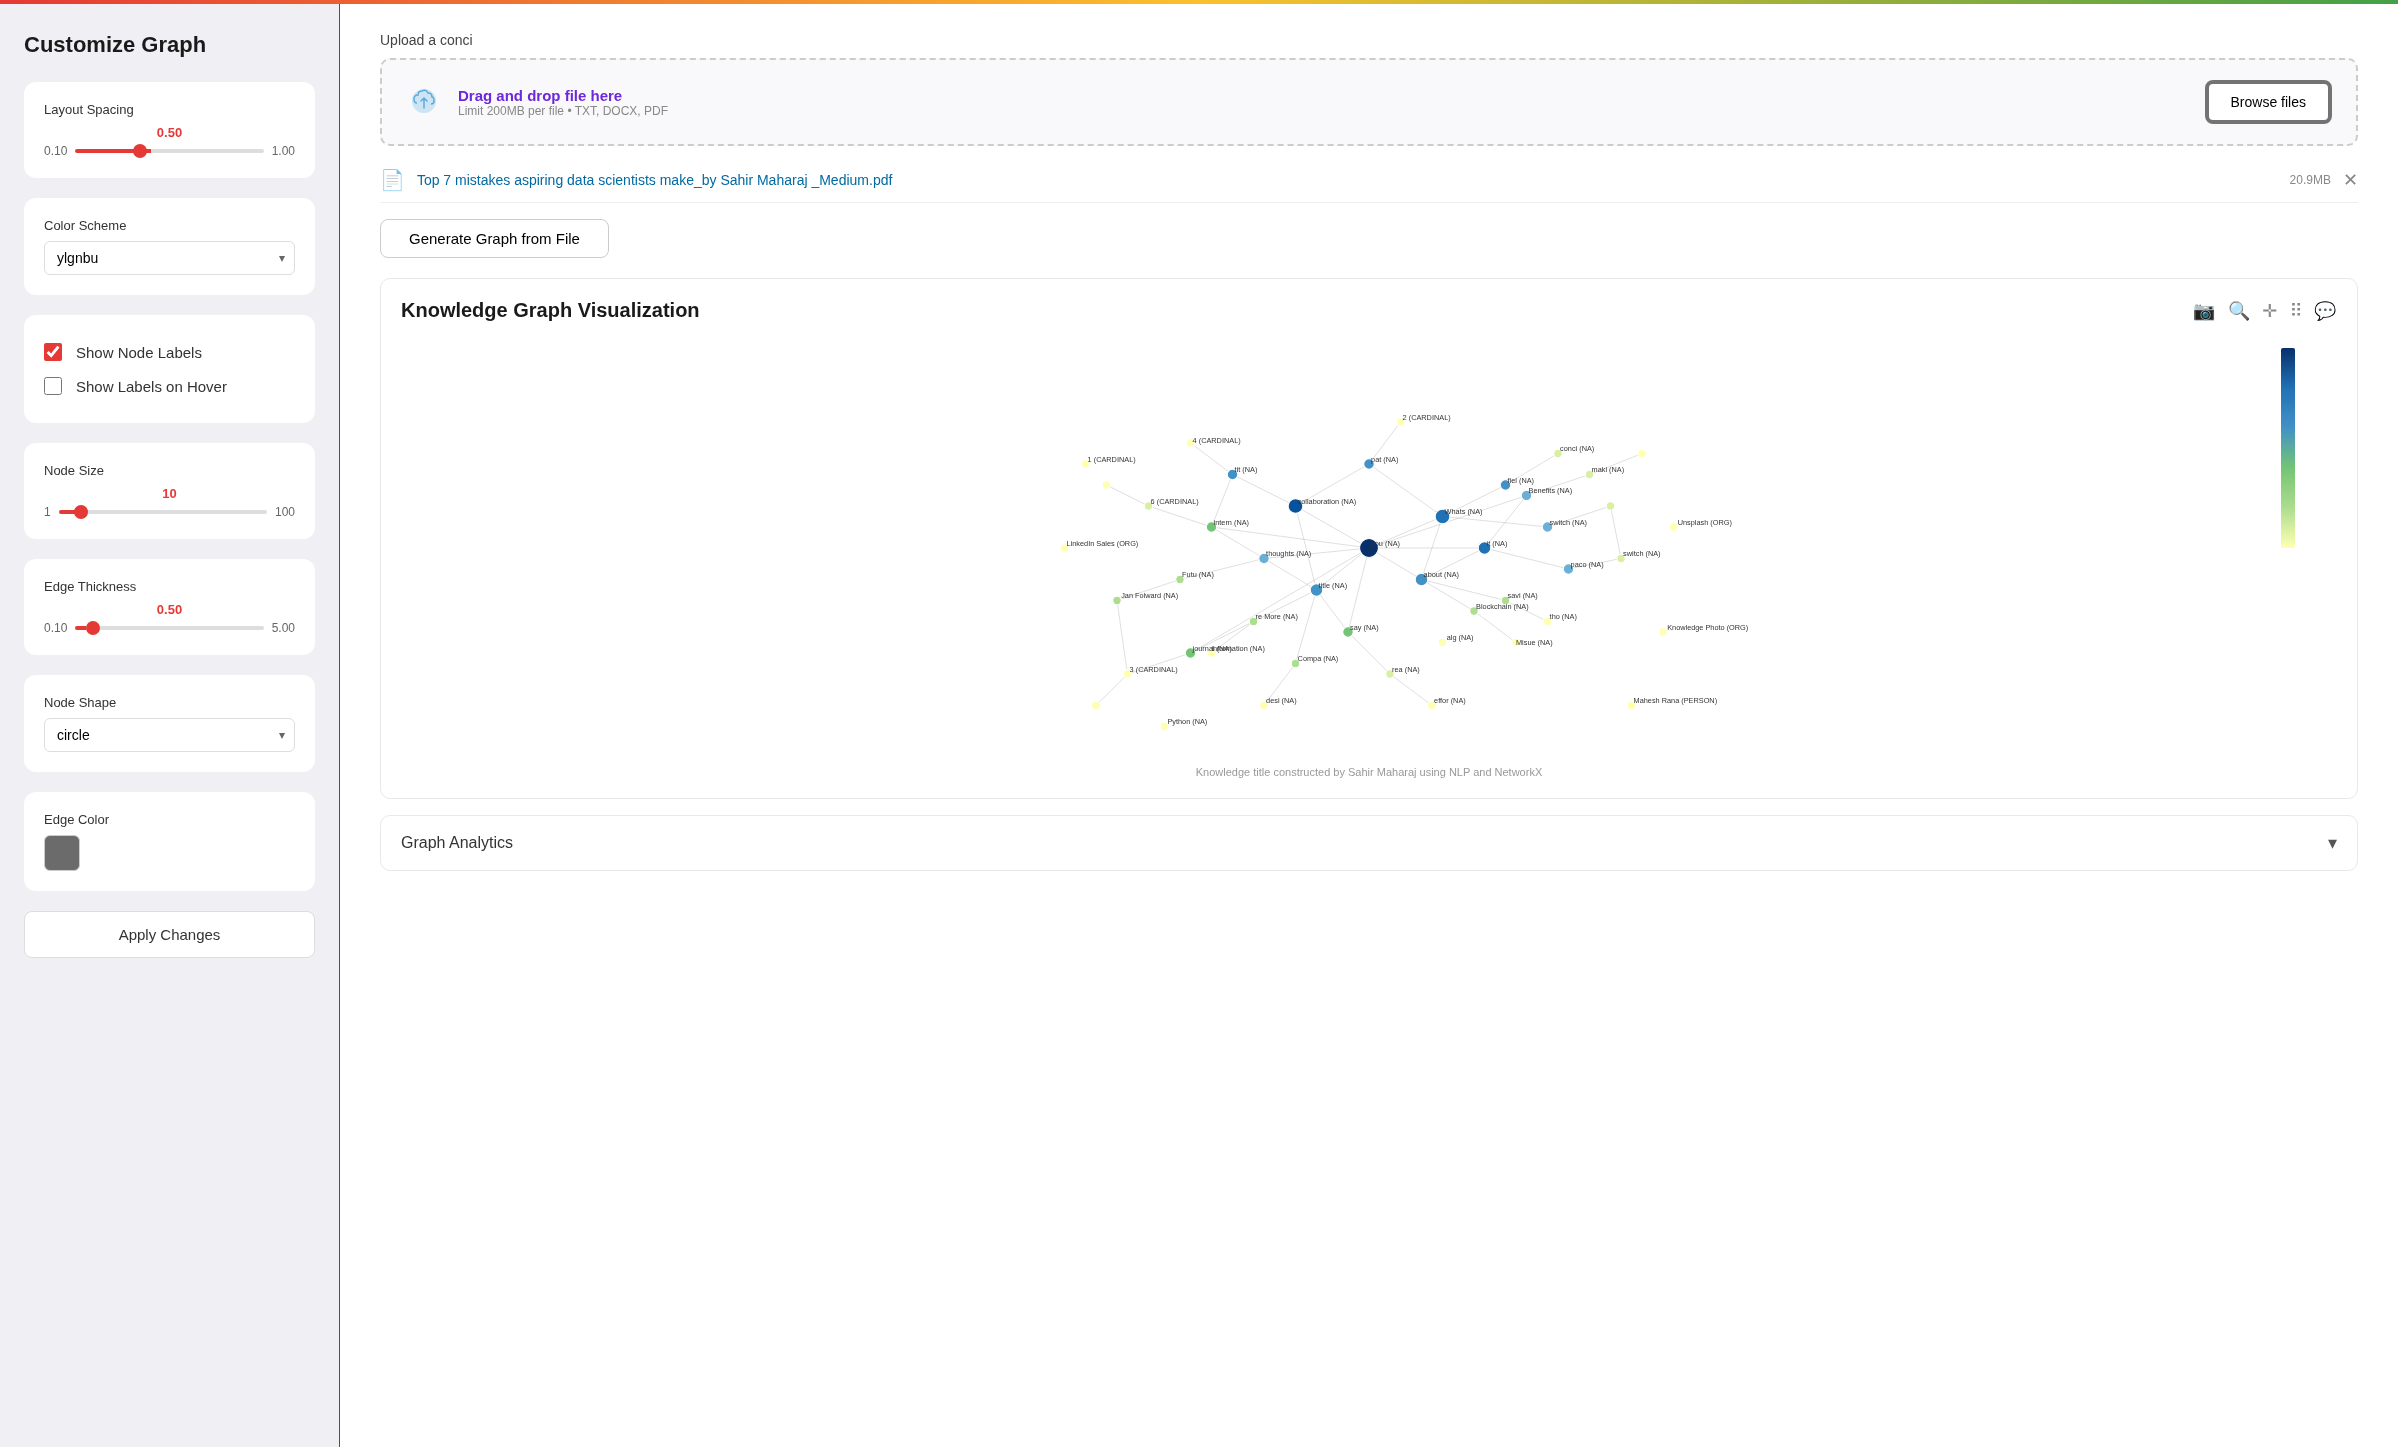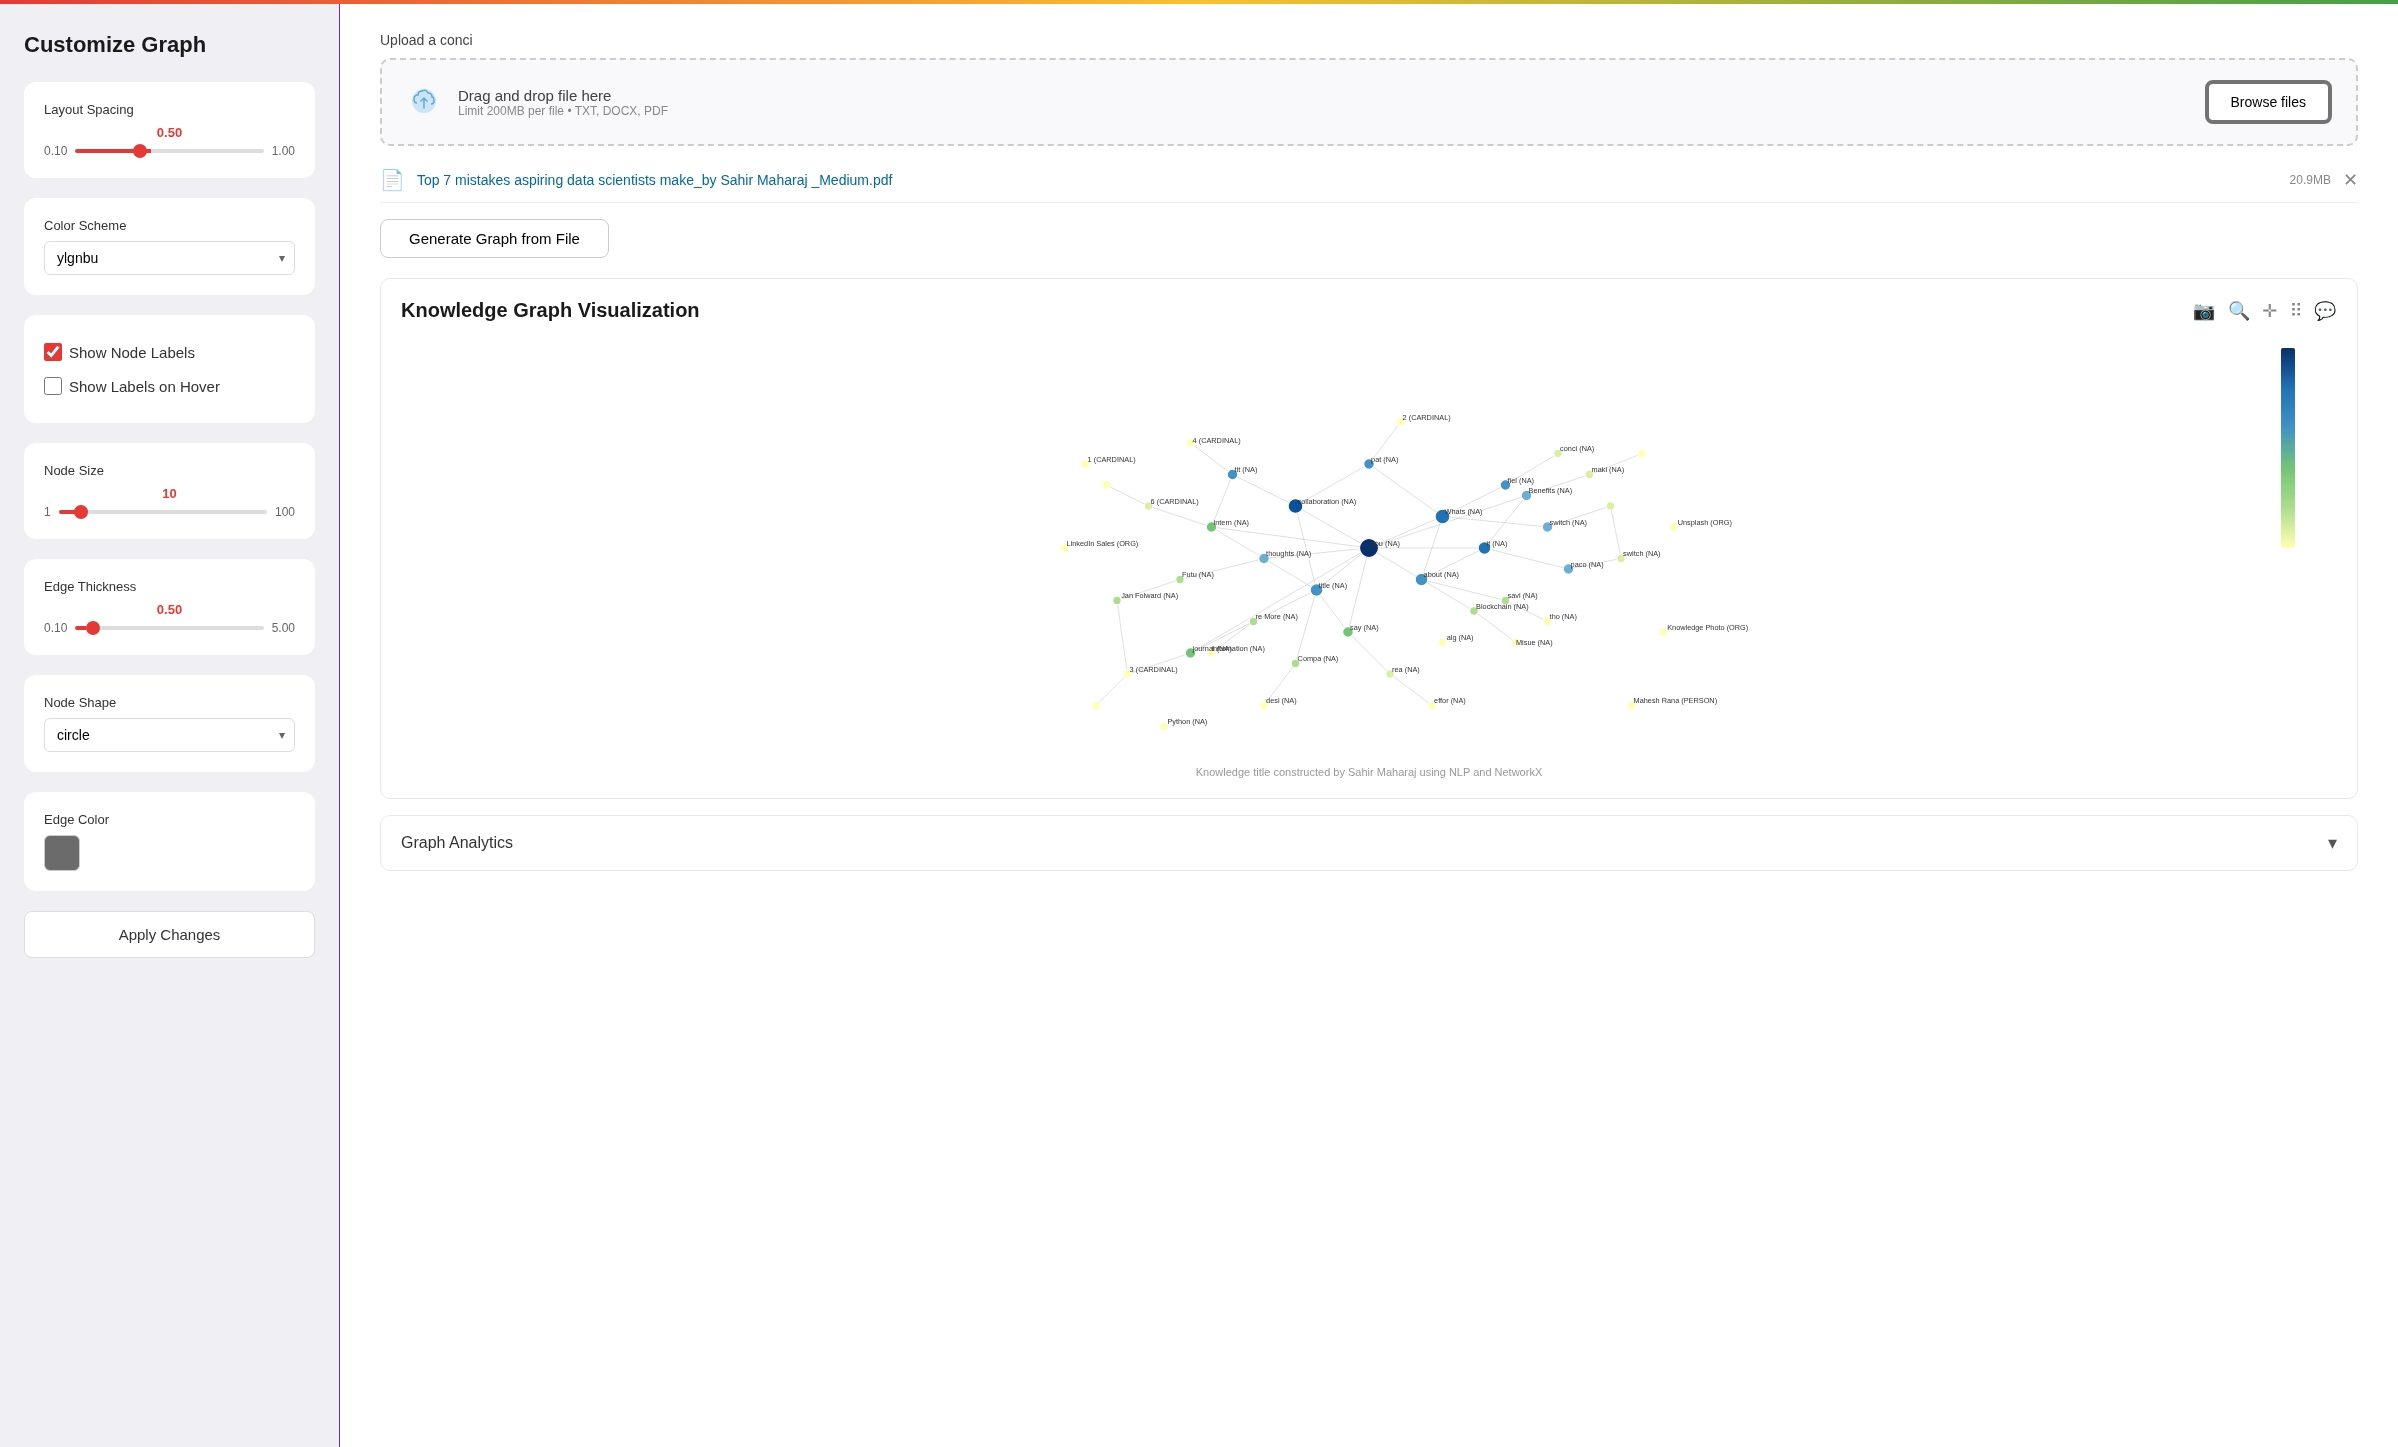--- a/index.html
+++ b/index.html
@@ -85,21 +85,21 @@
       right: 10px;
       top: 50%;
       transform: translateY(-50%);
       pointer-events: none;
       color: #666;
       font-size: 12px;
     }
     .checkbox-row {
       display: flex;
       align-items: center;
-      gap: 7px;
+      gap: 14px;
       padding: 8px 0;
     }
     .checkbox-row input[type=checkbox] {
       width: 18px;
       height: 18px;
       accent-color: #e53935;
       cursor: pointer;
     }
     .checkbox-label {
       font-size: 15px;
@@ -148,22 +148,22 @@
       background: #f9f9fb;
       margin-bottom: 12px;
     }
     .upload-icon {
       font-size: 28px;
       color: #7eb8e8;
       margin-right: 16px;
     }
     .upload-text-main {
       font-size: 15px;
-      font-weight: 400;
-      color: #404040;
+      font-weight: 700;
+      color: #6d28d9;
     }
     .upload-text-sub {
       font-size: 12px;
       color: #888;
     }
     .browse-btn {
       margin-left: auto;
       padding: 10px 22px;
       background: #fff;
       border: 4px solid #737373;

